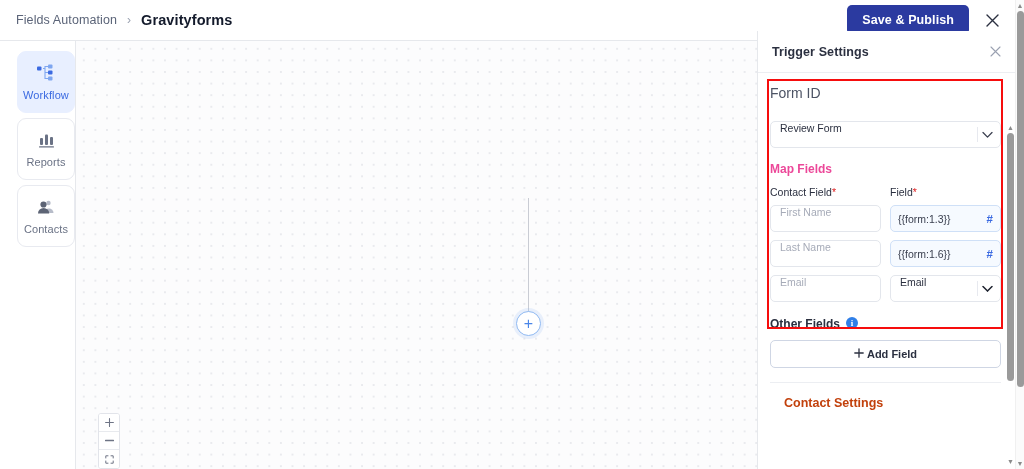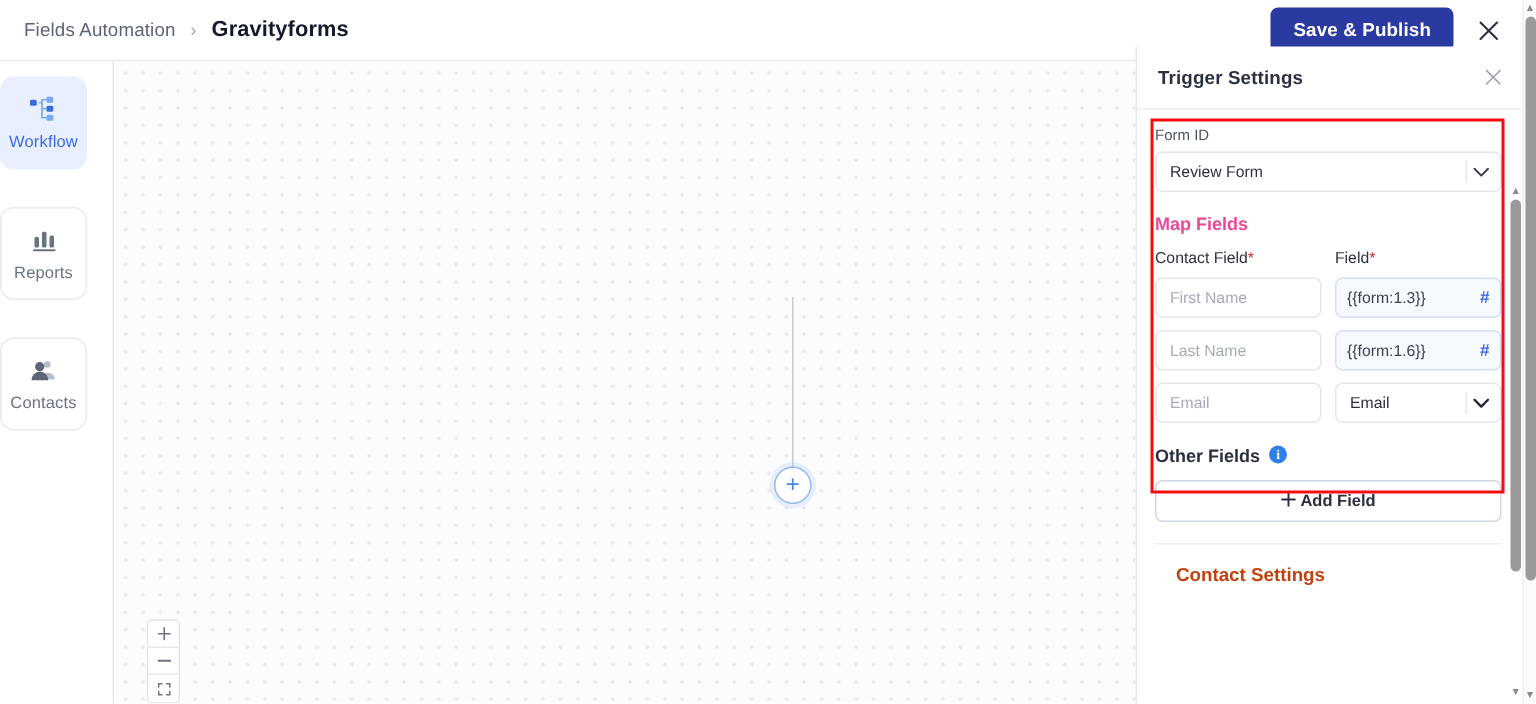--- a/index.html
+++ b/index.html
@@ -28,21 +28,21 @@
   }
   .close-x {
     width:26px; height:26px; display:flex; align-items:center; justify-content:center;
     cursor:pointer; color:#2b3040;
   }
 
   
   .rail {
     position:absolute; top:41px; left:0; width:76px; bottom:0;
     background:#fff; border-right:1px solid #e6e8ec;
-    padding-top:10px; display:flex; flex-direction:column; align-items:flex-start; gap:25px;
+    padding-top:10px; display:flex; flex-direction:column; align-items:flex-end; gap:5px;
   }
   .rail-item {
     width:58px; height:62px; border-radius:9px; border:1px solid #e8eaf0;
     background:#fff; display:flex; flex-direction:column; align-items:center;
     justify-content:center; gap:6px; cursor:pointer;
   }
   .rail-item.active { background:#e8efff; border-color:#e8efff; }
   .rail-label { font-size:11px; color:#6a7285; letter-spacing:.1px; }
   .rail-item.active .rail-label { color:#3b6ae1; }
   .rail-icon { height:20px; display:flex; align-items:center; justify-content:center; }
@@ -106,24 +106,24 @@
   }
   .panel-title { font-size:12.5px; font-weight:bold; color:#2b3040; letter-spacing:.1px; }
   .panel-close { margin-left:auto; color:#9aa1b1; cursor:pointer; font-size:14px; line-height:1; }
   .panel-body { position:relative; flex:1 1 auto; padding:12px 14px 0 12px; overflow:hidden; }
 
   .redbox {
     position:absolute; left:9px; top:6px; width:236px; height:250px;
     border:2.5px solid #f60d0d; pointer-events:none; z-index:5;
   }
 
-  .field-label { font-size:10px; color:#4c5364; margin-bottom:5px; }
+  .field-label { font-size:14px; color:#4c5364; margin-bottom:20px; }
   .select-box, .input-box {
     width:100%; height:27px; border:1px solid #e3e6ec; border-radius:5px;
-    background:#fff; display:flex; align-items:center; padding:0 9px;
+    background:#fff; display:flex; padding:0 9px;
     font-size:10.5px; color:#2b3040;
   }
   .select-box { position:relative; padding-right:26px; cursor:pointer; }
   .select-div {
     position:absolute; right:22px; top:5px; bottom:5px; width:1px; background:#e7e9ef;
   }
   .chev {
     position:absolute; right:7px; top:50%; transform:translateY(-50%);
     color:#3b4050; display:flex;
   }

